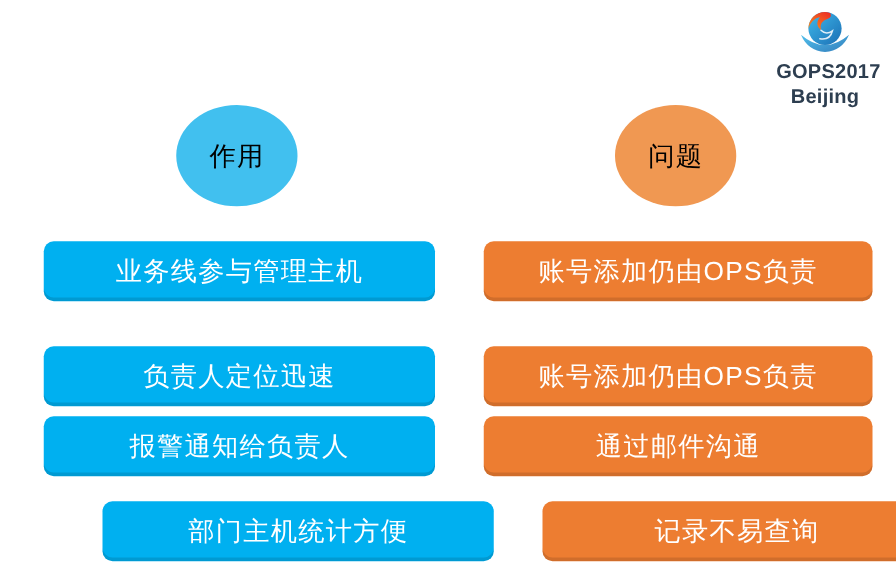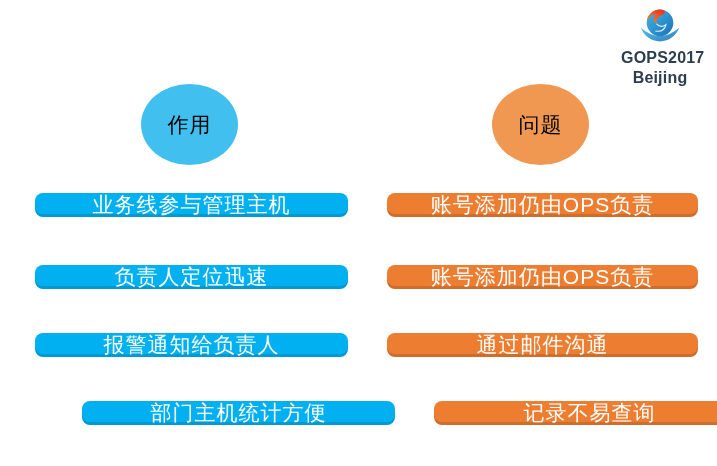--- a/index.html
+++ b/index.html
@@ -45,35 +45,35 @@
     font-size: 21px;
     font-weight: 300;
     letter-spacing: 1px;
   }
   .bubble.blue   { left: 141px; top: 84px; background: var(--blue-bubble, #41C0EF); }
   .bubble.orange { left: 492px; top: 84px; background: var(--orange-bubble, #F09852); }
 
   
   .bar {
     position: absolute;
-    height: 24px;
+    height: 48px;
     border-radius: 8px;
     display: flex;
     align-items: center;
     justify-content: center;
     color: #ffffff;
     font-size: 21px;
     font-weight: 300;
     letter-spacing: 1px;
     box-shadow: inset 0 -3px 0 rgba(0,0,0,0.12);
   }
   .bar.blue   { left: 35px;  width: 313px; background: var(--blue-bar, #00B0F0); }
   .bar.orange { left: 387px; width: 311px; background: var(--orange-bar, #ED7D31); }
   .row-0 { top: 193px; }
-  .row-1 { top: 265px; }
+  .row-1 { top: 277px; }
   .row-2 { top: 333px; }
   .row-3 { top: 401px; margin-left: 47px; }
 </style>
 </head>
 <body>
 
 <div class="slide">
 
   <div class="logo">
     <svg class="logo-icon" width="44" height="44" viewBox="0 0 48 48" aria-hidden="true">

